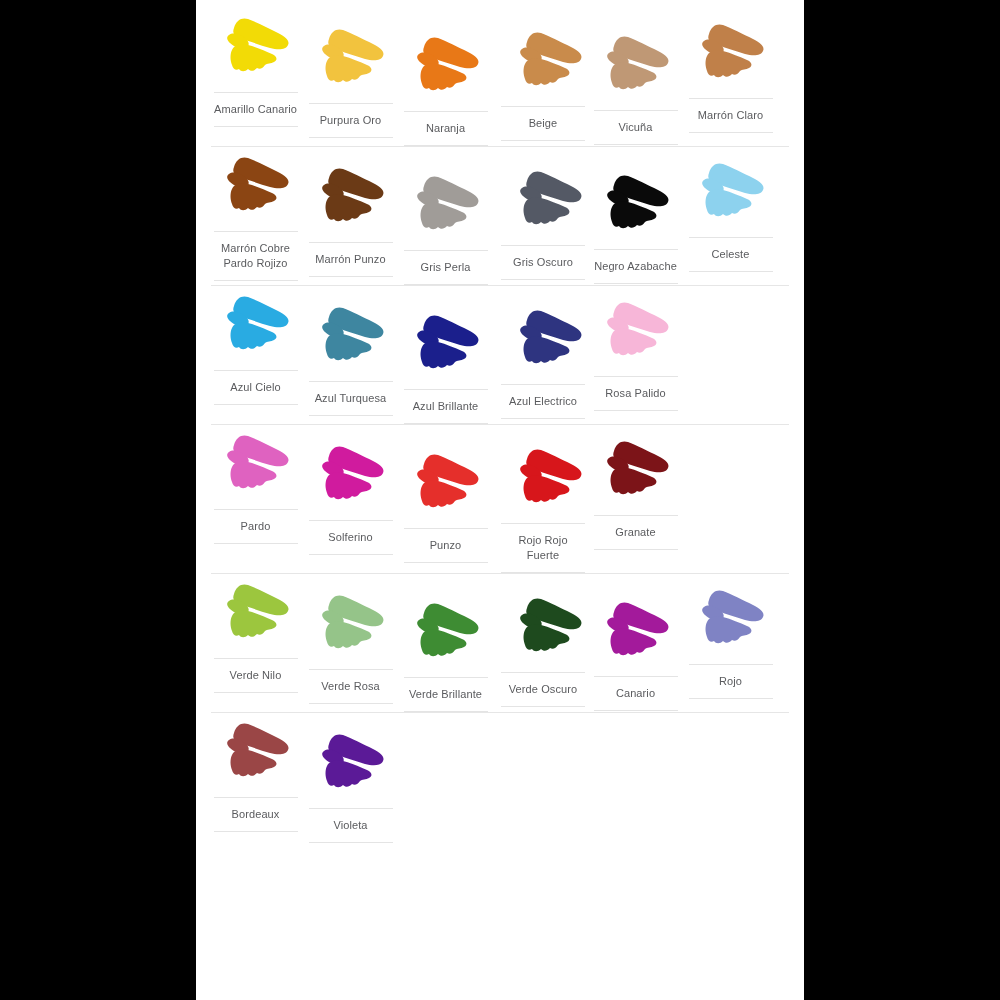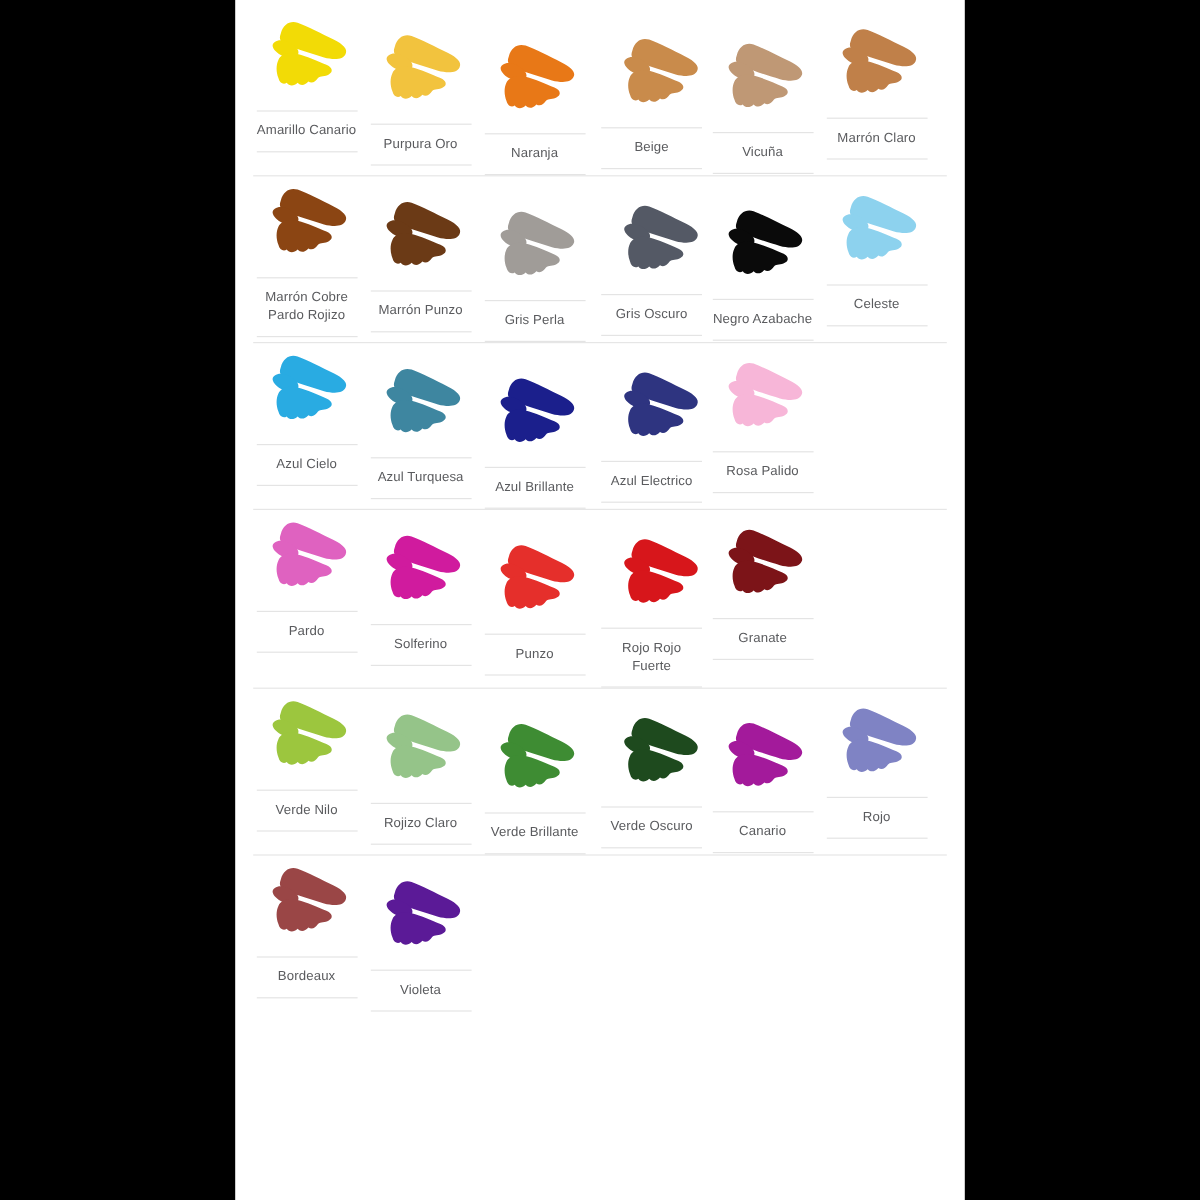--- a/index.html
+++ b/index.html
@@ -289,21 +289,21 @@
               <path d="M12 36 C14 31, 21 29, 28 31 C36 33, 45 37, 52 40 C57 42, 58 46, 54 48 C51 50, 47 49, 45 51 C43 54, 40 56, 37 54 C34 57, 31 58, 28 55 C25 58, 21 58, 19 55 C16 57, 13 55, 12 51 C10 46, 10 40, 12 36 Z" fill="#9CC63E"></path>
             </svg>
             <div class="swatch-label">Verde Nilo</div>
           </div>
           <div class="swatch-cell off-1">
             <svg viewBox="0 0 72 66" class="swatch-art" aria-label="Verde Claro">
               <path d="M14 14 C16 6, 22 3, 28 5 C36 8, 48 14, 58 19 C66 23, 70 27, 68 31 C66 36, 58 36, 50 34 C40 31, 28 27, 20 24 C14 22, 12 19, 14 14 Z" fill="#95C489"></path>
               <path d="M9 21 C13 18, 20 20, 25 24 C29 27, 30 31, 27 33 C22 36, 14 33, 10 29 C7 26, 6 23, 9 21 Z" fill="#95C489"></path>
               <path d="M12 36 C14 31, 21 29, 28 31 C36 33, 45 37, 52 40 C57 42, 58 46, 54 48 C51 50, 47 49, 45 51 C43 54, 40 56, 37 54 C34 57, 31 58, 28 55 C25 58, 21 58, 19 55 C16 57, 13 55, 12 51 C10 46, 10 40, 12 36 Z" fill="#95C489"></path>
             </svg>
-            <div class="swatch-label">Rojizo Claro</div>
+            <div class="swatch-label">Verde Rosa</div>
           </div>
           <div class="swatch-cell off-2">
             <svg viewBox="0 0 72 66" class="swatch-art" aria-label="Verde Brillante">
               <path d="M14 14 C16 6, 22 3, 28 5 C36 8, 48 14, 58 19 C66 23, 70 27, 68 31 C66 36, 58 36, 50 34 C40 31, 28 27, 20 24 C14 22, 12 19, 14 14 Z" fill="#3E8C33"></path>
               <path d="M9 21 C13 18, 20 20, 25 24 C29 27, 30 31, 27 33 C22 36, 14 33, 10 29 C7 26, 6 23, 9 21 Z" fill="#3E8C33"></path>
               <path d="M12 36 C14 31, 21 29, 28 31 C36 33, 45 37, 52 40 C57 42, 58 46, 54 48 C51 50, 47 49, 45 51 C43 54, 40 56, 37 54 C34 57, 31 58, 28 55 C25 58, 21 58, 19 55 C16 57, 13 55, 12 51 C10 46, 10 40, 12 36 Z" fill="#3E8C33"></path>
             </svg>
             <div class="swatch-label">Verde Brillante</div>
           </div>
           <div class="swatch-cell off-3">

